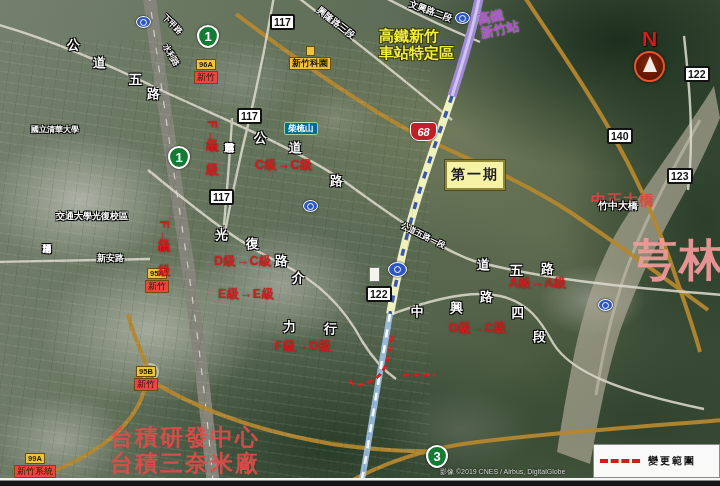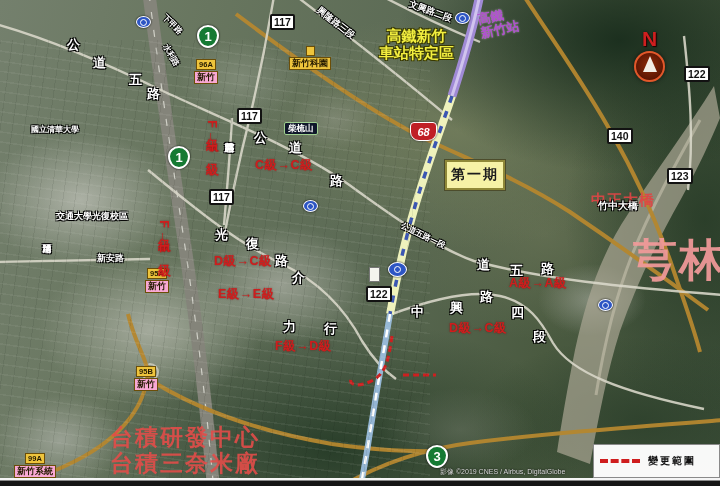--- a/index.html
+++ b/index.html
@@ -51,37 +51,37 @@
       background:#157a33;color:#fff;font-weight:bold;font-size:13px;border:2px solid #fff;
       border-radius:50% 50% 50% 50% / 45% 45% 55% 55%;box-shadow:0 0 2px #000;box-sizing:border-box;}
   .shield-red{width:27px;height:19px;display:flex;align-items:center;justify-content:center;
       background:#c01f26;color:#fff;font-weight:bold;font-style:italic;font-size:11px;
       border:1.5px solid #fff;border-radius:4px 4px 9px 9px;box-shadow:0 0 2px #222;box-sizing:border-box;}
   .county{background:#fff;border:2px solid #121212;border-radius:2px;color:#121212;
       font-weight:bold;font-size:10.5px;line-height:12px;padding:0 2px;}
   .ic-sign{display:flex;flex-direction:column;align-items:center;gap:1px;}
   .ic-sign .code{background:#eec43c;border:1px solid #6b4e08;color:#241a00;
       font-size:7.5px;font-weight:bold;line-height:9px;padding:0 2px;}
-  .ic-sign .name{background:#f9a8d4;border:1px solid #6b4e08;color:#241a00;
-      font-size:9px;font-weight:bold;line-height:11px;padding:0 2px;white-space:nowrap;}
+  .ic-sign .name{background:#ef4444;border:1px solid #6b4e08;color:#241a00;
+      font-size:9px;font-weight:normal;line-height:11px;padding:0 2px;white-space:nowrap;}
   .park-sign{display:flex;flex-direction:column;align-items:center;}
   .park-sign .pico{width:7px;height:8px;background:#eec43c;border:1px solid #6b4e08;margin-bottom:1px;}
   .park-sign .pname{background:#eec43c;border:1px solid #6b4e08;color:#241a00;
       font-size:9px;font-weight:bold;line-height:11px;padding:0 2px;}
-  .hill-sign{background:#0f172a;border:1px solid #9fcf8f;color:#fff;font-size:8.5px;
+  .hill-sign{background:#0369a1;border:1px solid #9fcf8f;color:#fff;font-size:8.5px;
       font-weight:bold;line-height:11px;padding:0 3px;border-radius:2px;}
   .blue-ic{width:15px;height:12px;background:#2d55c4;border:1px solid #fff;border-radius:50%;
       display:flex;align-items:center;justify-content:center;box-shadow:0 0 2px #000;box-sizing:border-box;}
   .blue-ic::after{content:"";width:5px;height:5px;border:1.5px solid #fff;border-radius:50%;}
   .blue-ic.big{width:19px;height:15px;}
   .mini-sign{width:9px;height:13px;background:#f4f4ee;border:1px solid #777;}
   
   .hsr-sta{color:#b14fd0;font-weight:bold;font-size:13px;line-height:1.08;
       transform:rotate(-12deg);text-shadow:0 0 2px rgba(255,255,255,.55);text-align:left;}
-  .hsr-dist{color:#f2ee3f;font-weight:bold;font-size:15px;line-height:1.1;text-align:center;
+  .hsr-dist{color:#f2ee3f;font-weight:bold;font-size:15px;line-height:1.1;
       text-shadow:-1px -1px 0 #3a3a00,1px -1px 0 #3a3a00,-1px 1px 0 #3a3a00,1px 1px 0 #3a3a00;}
   .biomed{color:#e4ef52;font-weight:bold;font-size:13px;line-height:1.15;
       text-shadow:-1px -1px 0 #2c3300,1px -1px 0 #2c3300,-1px 1px 0 #2c3300,1px 1px 0 #2c3300;}
   .biomed .in{margin-left:9px;}
   .bridge{color:#e04545;font-weight:bold;font-size:15px;letter-spacing:1px;opacity:.92;}
   .qionglin{color:#f29a9a;font-weight:bold;font-size:44px;letter-spacing:2px;opacity:.93;line-height:1;}
   .tsmc{color:rgba(226,77,73,.9);font-weight:bold;font-size:23px;letter-spacing:2px;line-height:1.15;}
   
   .legend{left:593px;top:444px;width:127px;height:34px;background:rgba(255,255,255,.97);
       border:1px solid #8a8a8a;display:flex;align-items:center;gap:8px;padding:0 6px;

